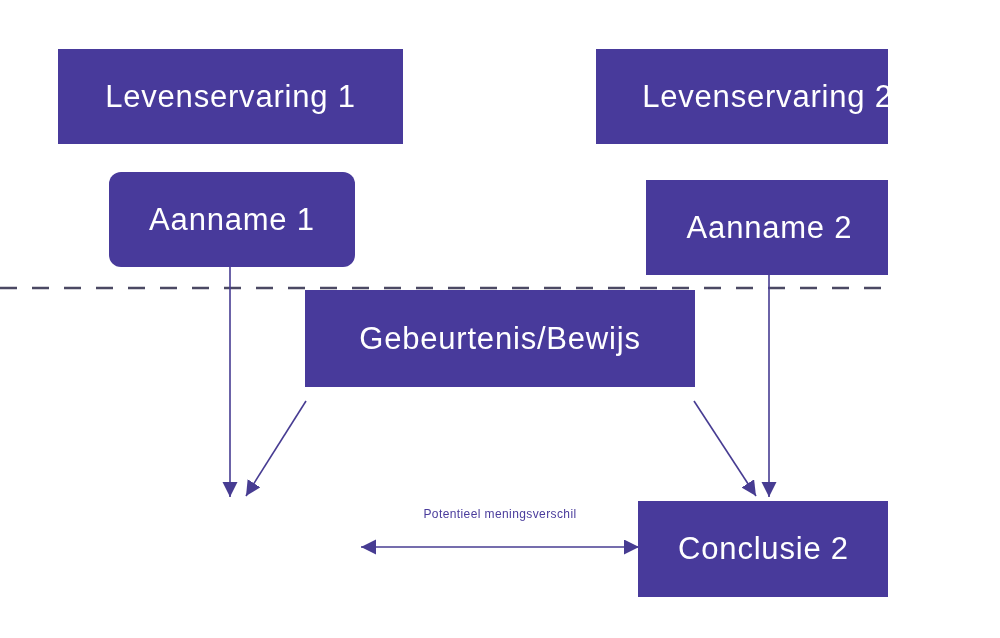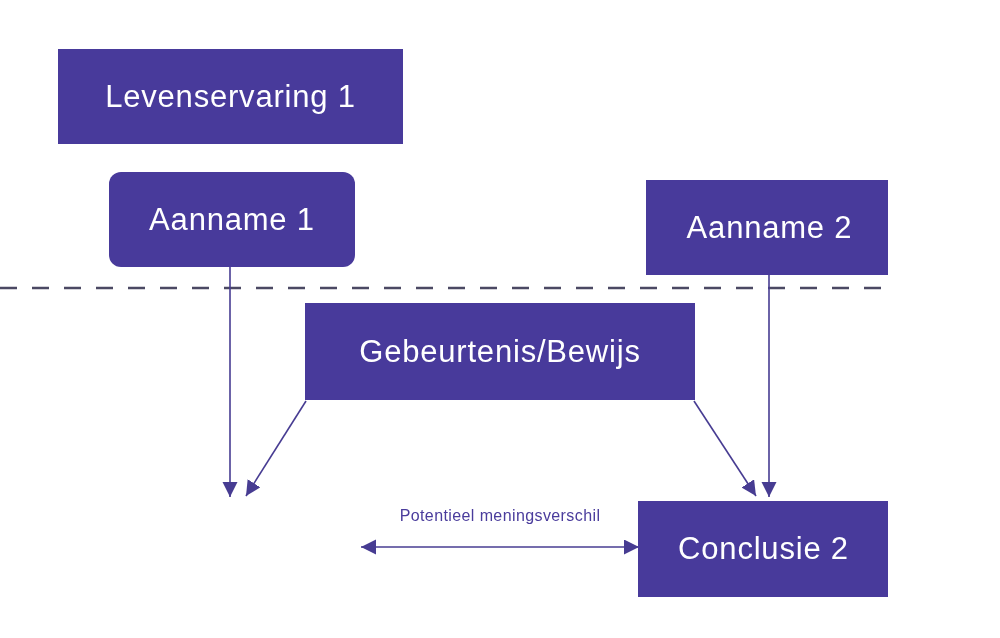--- a/index.html
+++ b/index.html
@@ -39,30 +39,30 @@
     font-size: 31px;
     font-weight: 400;
     letter-spacing: 0.8px;
     white-space: nowrap;
     text-align: center;
   }
   .node-levenservaring-1 { left: 58px;  top: 49px;  width: 345px; height: 95px; }
   .node-levenservaring-2 { left: 596px; top: 49px;  width: 343px; height: 95px; }
   .node-aanname-1        { left: 109px; top: 172px; width: 246px; height: 95px; border-radius: 12px; }
   .node-aanname-2        { left: 646px; top: 180px; width: 247px; height: 95px; justify-content: center; }
-  .node-gebeurtenis      { left: 305px; top: 303px; width: 390px; height: 97px; text-align: right; }
+  .node-gebeurtenis      { left: 305px; top: 290px; width: 390px; height: 97px; text-align: right; }
   .node-conclusie-1      { left: 107px; top: 501px; width: 250px; height: 96px; }
   .node-conclusie-2      { left: 638px; top: 501px; width: 251px; height: 96px; }
   .edge-label {
     position: absolute;
     left: 500px;
     top: 507px;
     transform: translateX(-50%);
     color: var(--label);
-    font-size: 16px;
+    font-size: 12px;
     letter-spacing: 0.4px;
     white-space: nowrap;
   }
   .edge {
     stroke: var(--arrow);
     stroke-width: 1.6;
     fill: none;
   }
   .dashed-line {
     stroke: var(--dashed);
@@ -98,20 +98,23 @@
 
     <line class="edge" x1="694" y1="401" x2="756" y2="496" marker-end="url(#ah)"></line>
 
     <line class="edge" x1="361" y1="547" x2="639" y2="547" marker-start="url(#ah-rev)" marker-end="url(#ah)"></line>
   </svg>
 
   <div class="node node-levenservaring-1">
     <span>Levenservaring 1</span>
   </div>
 
+  <div class="node node-levenservaring-2">
+    <span>Levenservaring 2</span>
+  </div>
 
   <div class="node node-aanname-1">
     <span>Aanname 1</span>
   </div>
 
   <div class="node node-aanname-2">
     <span>Aanname 2</span>
   </div>
 
   <div class="node node-gebeurtenis">

